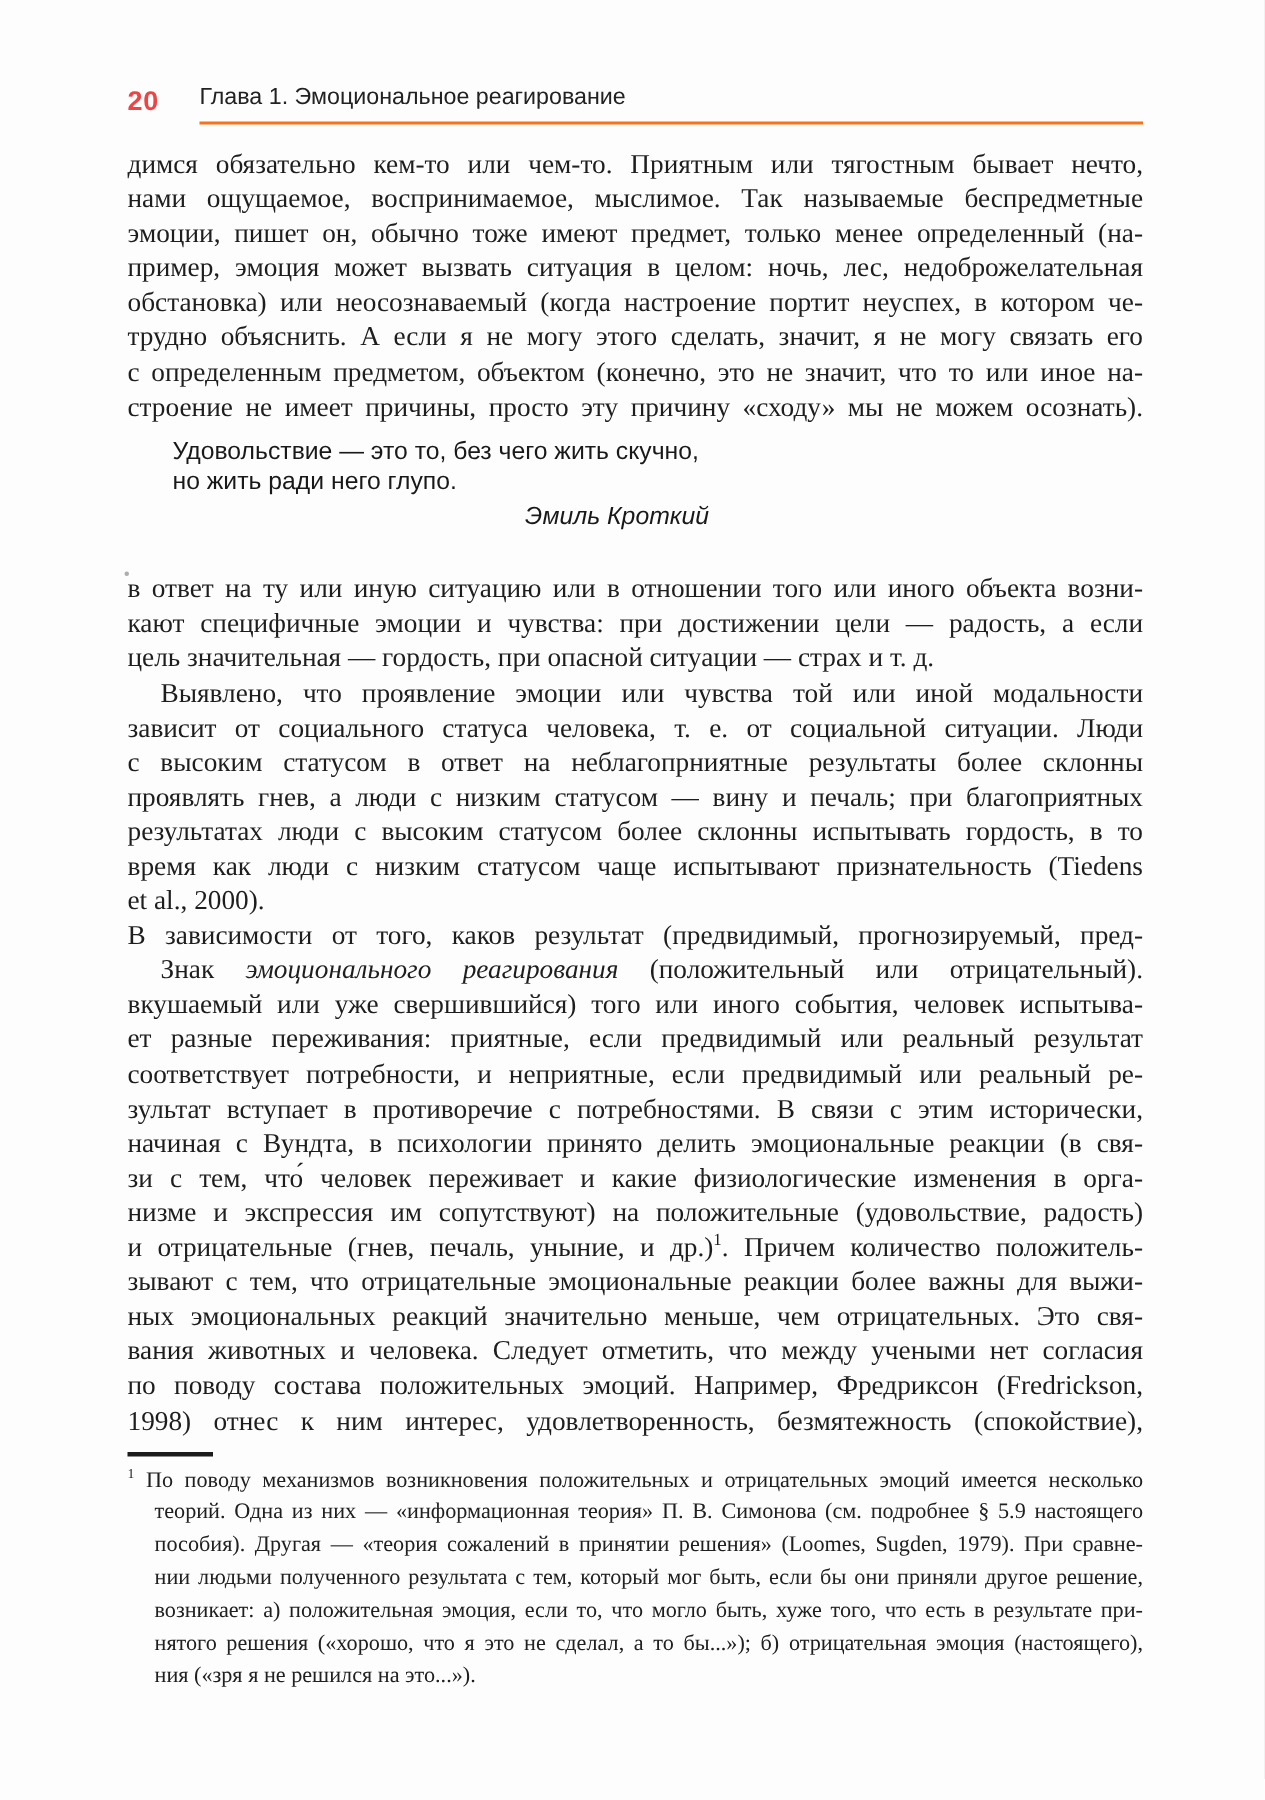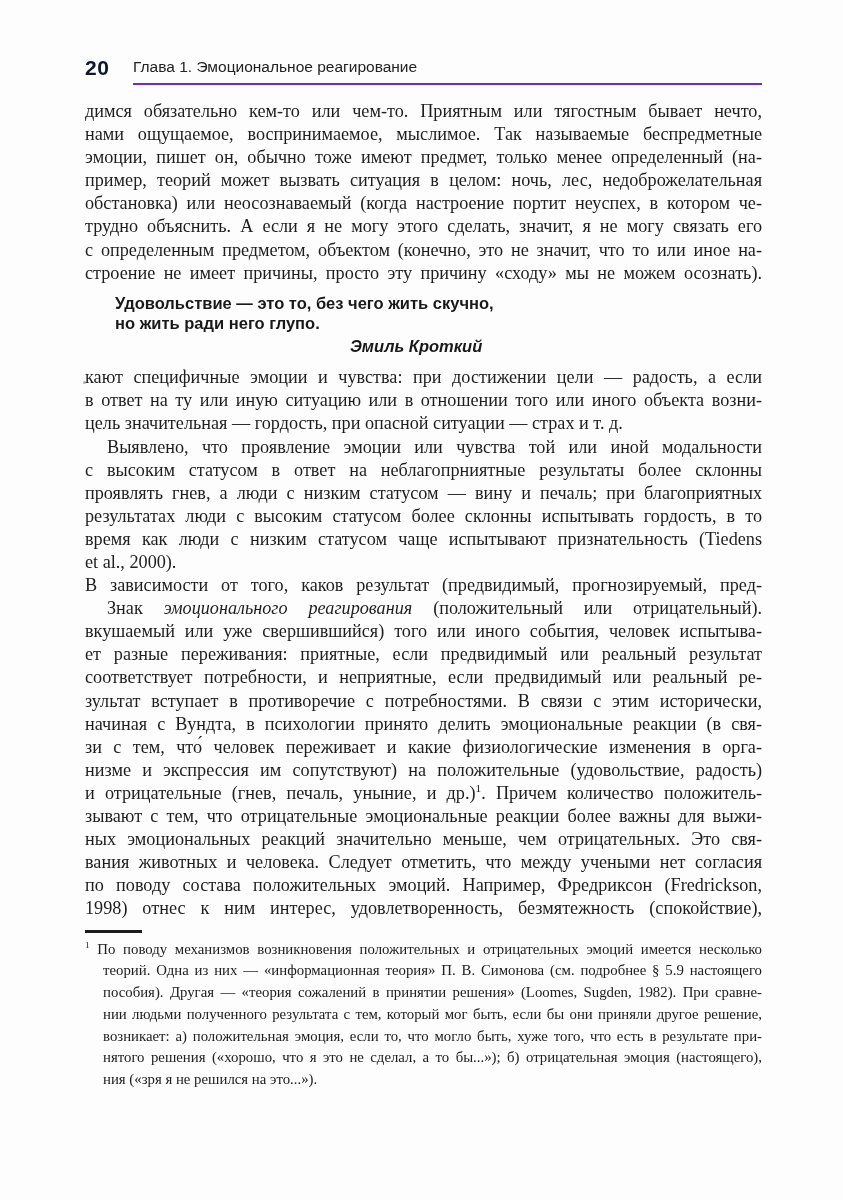--- a/index.html
+++ b/index.html
@@ -15,42 +15,42 @@
     overflow:hidden;
   }
   
   .running-header{
     display:flex;align-items:flex-end;
     font-family:"Liberation Sans", sans-serif;
     margin-bottom:15px;
   }
   .pagenum{
     width:48px;
-    font-size:21px;font-weight:bold;letter-spacing:.5px;
-    color:#0f172a;padding-bottom:5px;
+    font-size:18px;font-weight:bold;letter-spacing:.5px;
+    color:#ef4444;padding-bottom:5px;
   }
   .chapter{
     flex:1;
     font-size:15.5px;color:#222;
-    border-bottom:2px solid #6d28d9;
+    border-bottom:2px solid #f97316;
     padding-bottom:7px;
   }
   
   .body-text{font-size:18.2px;line-height:23.1px;}
   .jline{text-align:justify;text-align-last:justify;}
   [data-flush-last] .jline.last{text-align-last:left;}
   .jline.ind{text-indent:22px;}
   .jline.hang{text-indent:-18px;}
   sup{font-size:.62em;line-height:0;vertical-align:super;}
   i{font-style:italic;}
   
   .epigraph{
-    margin:8px 0 10px 30px;
+    margin:8px 0 27px 30px;
     font-family:"Liberation Sans", sans-serif;
-    font-size:16.5px;line-height:20.5px;color:#191919;font-weight:bold;
+    font-size:16.5px;line-height:20.5px;color:#191919;
   }
   .epigraph .jline{text-align:left;text-align-last:left;}
   .epi-author{font-style:italic;margin-left:235px;margin-top:2px;}
   
   .footnote-block{margin-top:9px;}
   .fn-rule{width:57px;height:3px;background:#1c1c1c;margin-bottom:6px;}
   .footnote{font-size:14.8px;line-height:21.8px;padding-left:18px;color:#202020;}
   .footnote .jline{text-align:justify;text-align-last:justify;}
   
   .artifact{
@@ -68,43 +68,44 @@
     <span class="pagenum">20</span>
     <span class="chapter">Глава 1. Эмоциональное реагирование</span>
   </div>
 
   <div class="body-text">
 
     <div class="para">
         <div class="jline">димся обязательно кем-то или чем-то. Приятным или тягостным бывает нечто,</div>
         <div class="jline">нами ощущаемое, воспринимаемое, мыслимое. Так называемые беспредметные</div>
         <div class="jline">эмоции, пишет он, обычно тоже имеют предмет, только менее определенный (на-</div>
-        <div class="jline">пример, теорий может вызвать ситуация в целом: ночь, лес, недоброжелательная</div>
+        <div class="jline">пример, эмоция может вызвать ситуация в целом: ночь, лес, недоброжелательная</div>
         <div class="jline">обстановка) или неосознаваемый (когда настроение портит неуспех, в котором че-</div>
         <div class="jline">трудно объяснить. А если я не могу этого сделать, значит, я не могу связать его</div>
         <div class="jline">с определенным предметом, объектом (конечно, это не значит, что то или иное на-</div>
         <div class="jline last">строение не имеет причины, просто эту причину «сходу» мы не можем осознать).</div>
       </div>
 
     <div class="epigraph">
       <div>
           <div class="jline">Удовольствие — это то, без чего жить скучно,</div>
           <div class="jline last">но жить ради него глупо.</div>
         </div>
       <div class="epi-author">Эмиль Кроткий</div>
     </div>
 
     <div class="para" data-flush-last="">
+        <div class="jline">в ответ на ту или иную ситуацию или в отношении того или иного объекта возни-</div>
         <div class="jline">кают специфичные эмоции и чувства: при достижении цели — радость, а если</div>
-        <div class="jline">в ответ на ту или иную ситуацию или в отношении того или иного объекта возни-</div>
         <div class="jline last">цель значительная — гордость, при опасной ситуации — страх и т. д.</div>
       </div>
 
     <div class="para" data-flush-last="">
         <div class="jline ind">Выявлено, что проявление эмоции или чувства той или иной модальности</div>
+        <div class="jline">зависит от социального статуса человека, т. е. от социальной ситуации. Люди</div>
         <div class="jline">с высоким статусом в ответ на неблагопрниятные результаты более склонны</div>
         <div class="jline">проявлять гнев, а люди с низким статусом — вину и печаль; при благоприятных</div>
         <div class="jline">результатах люди с высоким статусом более склонны испытывать гордость, в то</div>
         <div class="jline">время как люди с низким статусом чаще испытывают признательность (Tiedens</div>
         <div class="jline last">et al., 2000).</div>
       </div>
 
     <div class="para">
         <div class="jline">В зависимости от того, каков результат (предвидимый, прогнозируемый, пред-</div>
         <div class="jline ind">Знак <i>эмоционального реагирования</i> (положительный или отрицательный).</div>
@@ -123,21 +124,21 @@
         <div class="jline last">1998) отнес к ним интерес, удовлетворенность, безмятежность (спокойствие),</div>
       </div>
 
   </div>
 
   <div class="footnote-block">
     <div class="fn-rule"></div>
     <div class="footnote" data-flush-last="">
         <div class="jline hang"><sup>1</sup> По поводу механизмов возникновения положительных и отрицательных эмоций имеется несколько</div>
         <div class="jline">теорий. Одна из них — «информационная теория» П. В. Симонова (см. подробнее § 5.9 настоящего</div>
-        <div class="jline">пособия). Другая — «теория сожалений в принятии решения» (Loomes, Sugden, 1982). При сравне-</div>
+        <div class="jline">пособия). Другая — «теория сожалений в принятии решения» (Loomes, Sugden, 1979). При сравне-</div>
         <div class="jline">нии людьми полученного результата с тем, который мог быть, если бы они приняли другое решение,</div>
         <div class="jline">возникает: а) положительная эмоция, если то, что могло быть, хуже того, что есть в результате при-</div>
         <div class="jline">нятого решения («хорошо, что я это не сделал, а то бы...»); б) отрицательная эмоция (настоящего),</div>
         <div class="jline last">ния («зря я не решился на это...»).</div>
       </div>
   </div>
 
   <div class="artifact"></div>
 
 </div>

